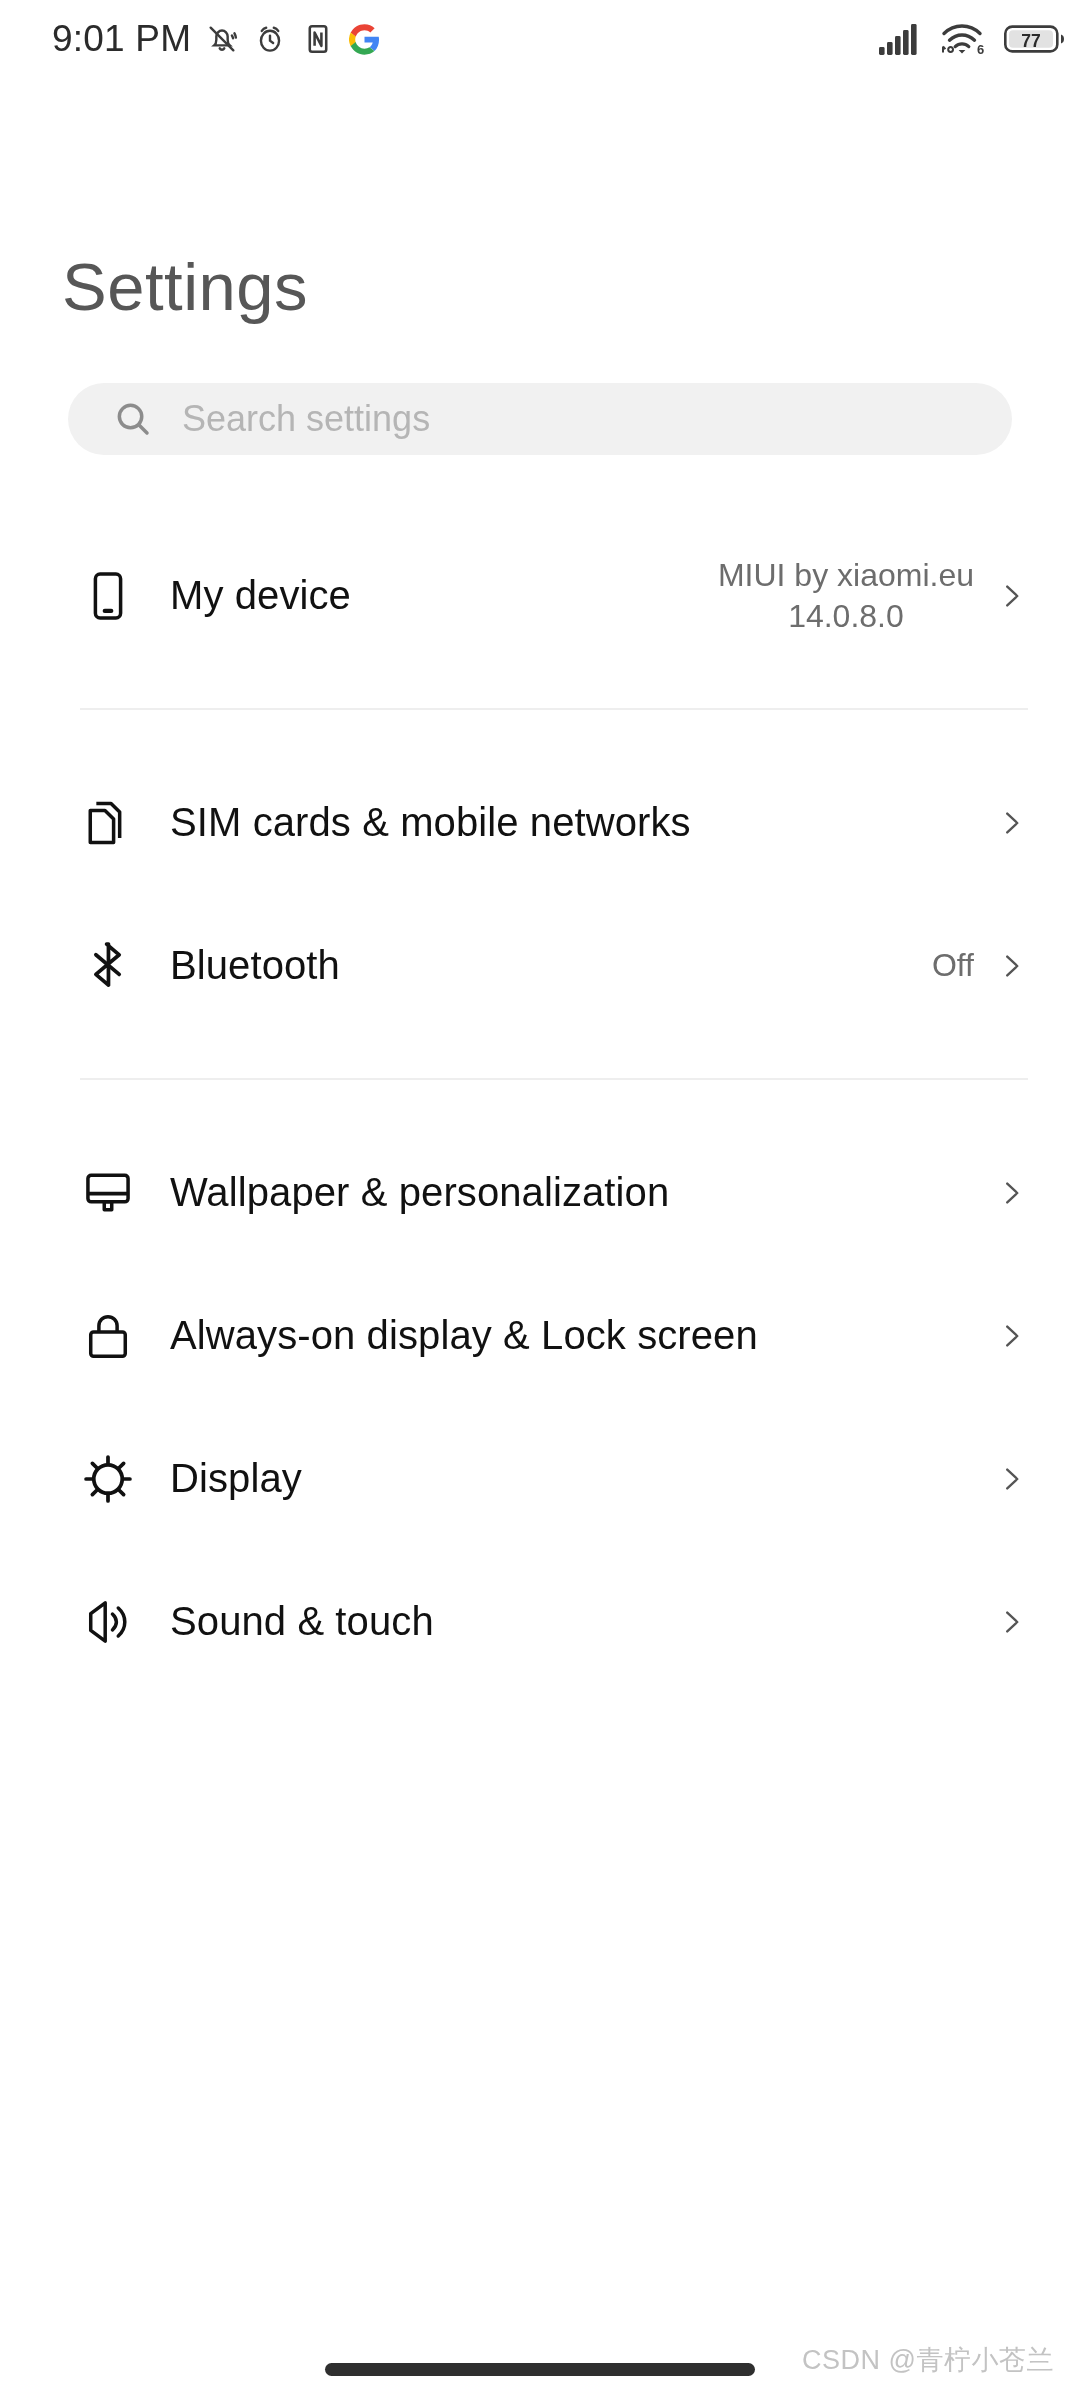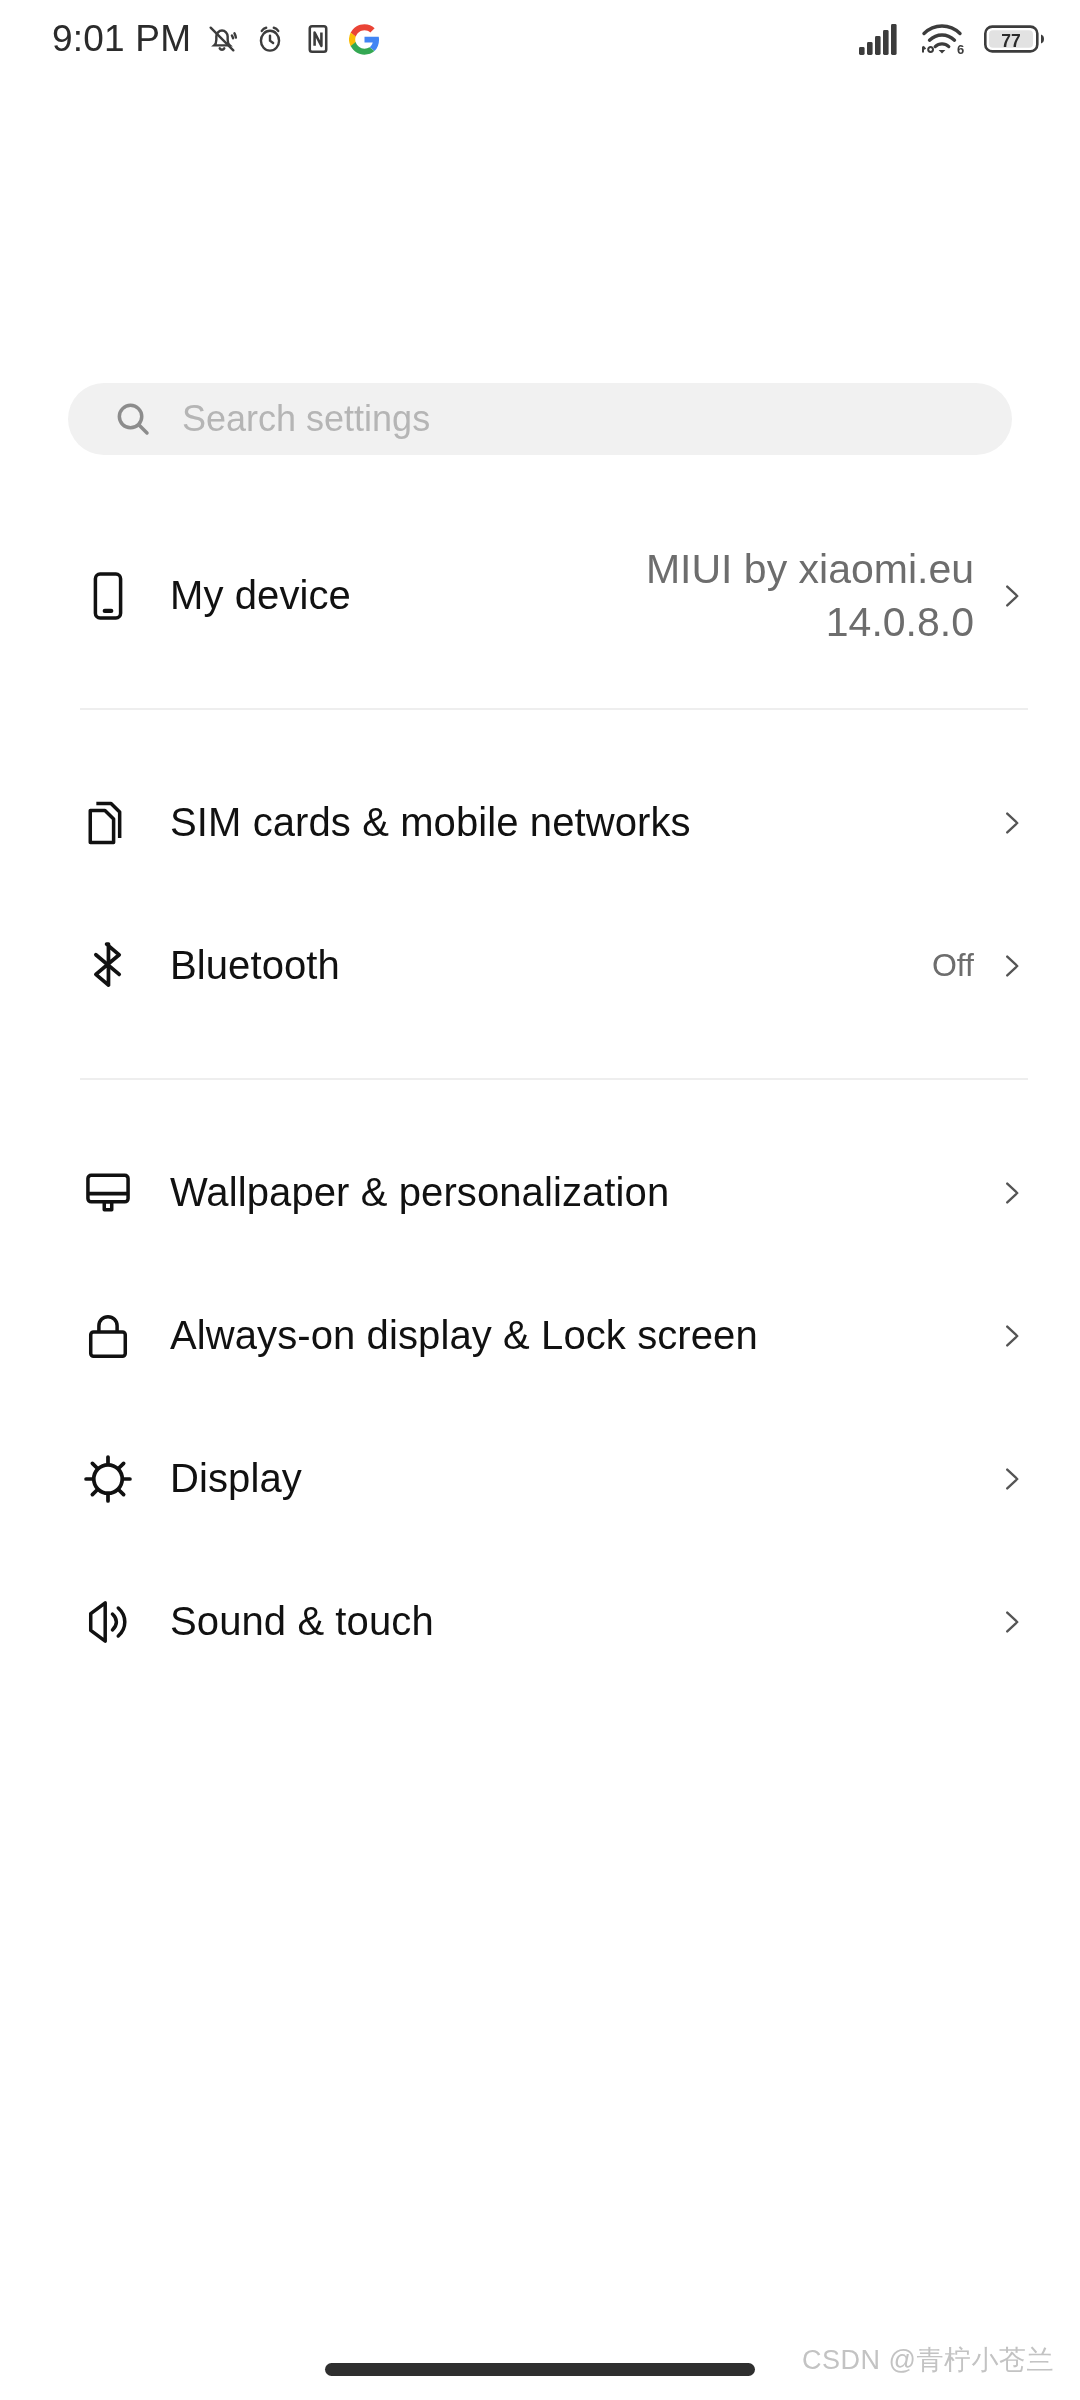--- a/index.html
+++ b/index.html
@@ -8,21 +8,21 @@
     background:#ffffff;
     font-family:"Liberation Sans", sans-serif;
     overflow:hidden;
   }
   .screen { position:relative; width:1080px; height:2400px; background:#fff; }
 
   
   .statusbar {
     position:absolute; top:0; left:0; right:0; height:78px;
     display:flex; align-items:center; justify-content:space-between;
-    padding:0 34px 0 52px;
+    padding:0 14px 0 52px;
   }
   .sb-left { display:flex; align-items:center; gap:14px; }
   .sb-clock { font-size:37px; color:#2b2b2b; letter-spacing:0.2px; font-weight:400; }
   .sb-right { display:flex; align-items:center; gap:17px; }
   .sb-ico { display:flex; align-items:center; }
 
   
   .page-title {
     position:absolute; top:248px; left:62px;
     font-size:67px; font-weight:300; color:#575757; letter-spacing:0.5px;
@@ -45,21 +45,21 @@
   }
   .row-ico { width:90px; flex:0 0 90px; display:flex; align-items:center; justify-content:flex-start; }
   .row-label {
     flex:1 1 auto; font-size:40px; color:#111; font-weight:400;
     letter-spacing:0.1px; white-space:nowrap;
   }
   .row-value {
     font-size:32px; color:#6d6d6d; text-align:right;
     line-height:1.28; white-space:pre-line; margin-right:20px;
   }
-  .row-value.tall { font-size:41px; }
+  .row-value.tall { font-size:32px;text-align:center; }
   .chev { flex:0 0 34px; display:flex; align-items:center; justify-content:center; }
   .divider { height:2px; background:#eeeeee; margin:41px 52px 41px 72px; }
 
   
   .gesture-bar {
     position:absolute; bottom:24px; left:50%; transform:translateX(-50%);
     width:430px; height:13px; background:#2f2f2f; border-radius:8px;
   }
   
   .watermark {
@@ -137,20 +137,21 @@
         <svg width="62" height="32" viewBox="0 0 62 32">
           <rect x="1.3" y="3.6" width="52" height="24.8" rx="7" fill="none" stroke="#3c3c3c" stroke-width="2.6"></rect>
           <rect x="5" y="7.2" width="44" height="17.6" rx="4" fill="#e2e2e2"></rect>
           <path d="M57 11.5v9c2-.6 3-2.2 3-4.5s-1-3.9-3-4.5z" fill="#3c3c3c"></path>
           <text x="27" y="24" text-anchor="middle" font-family="Liberation Sans, sans-serif" font-size="17.5" font-weight="bold" fill="#2b2b2b">77</text>
         </svg>
       </span>
     </div>
   </div>
 
+  <div class="page-title">Settings</div>
 
   <div class="search-bar">
     <span class="sb-ico">
       <svg width="42" height="42" viewBox="0 0 24 24" fill="none" stroke="#8c8c8c" stroke-width="2" stroke-linecap="round">
         <circle cx="10.6" cy="10.6" r="6.4"></circle>
         <path d="M15.3 15.3L20 20"></path>
       </svg>
     </span>
     <span class="search-ph">Search settings</span>
   </div>

